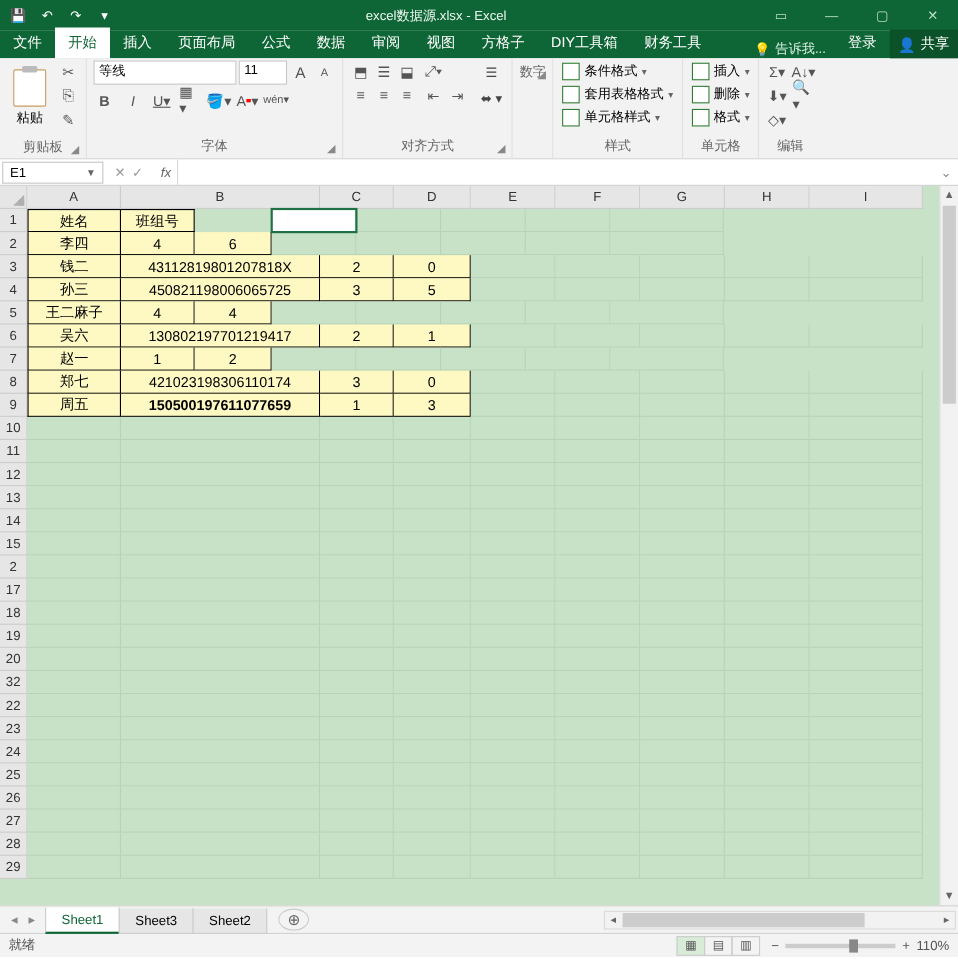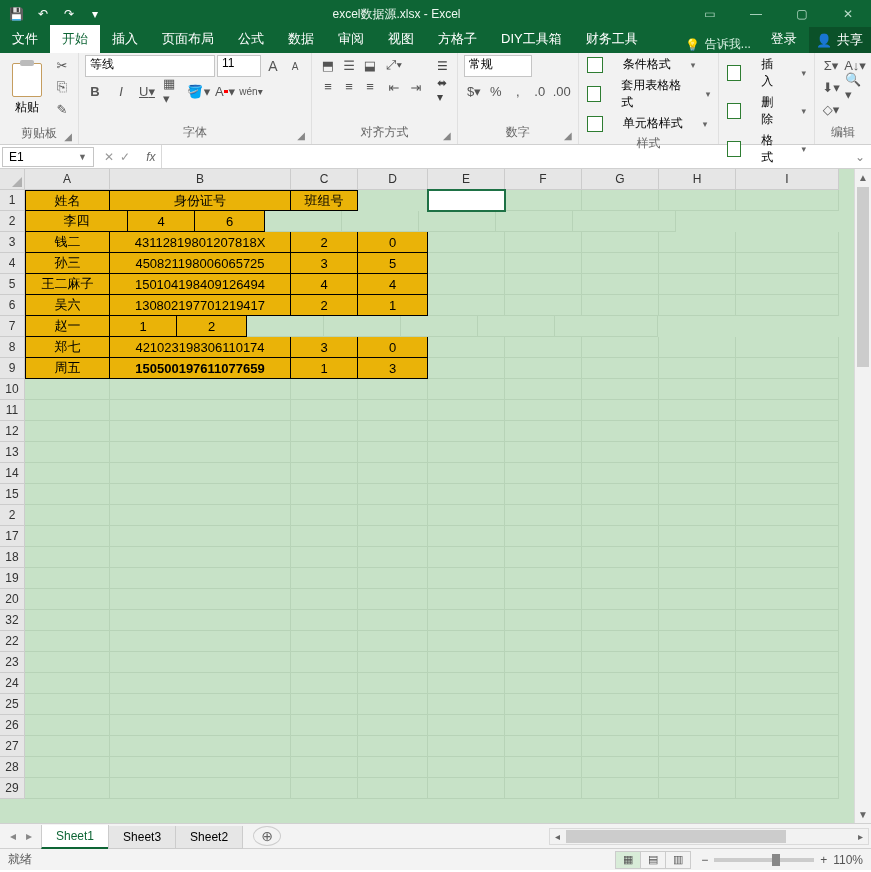--- a/index.html
+++ b/index.html
@@ -34,21 +34,21 @@
 .paste-icon { width:30px; height:34px; background:#fff; border:1px solid #c59d5f; border-radius:2px; position:relative;}
 .paste-icon:before{content:'';position:absolute;top:-4px;left:7px;width:14px;height:6px;background:#bbb;border-radius:2px;}
 select.rsel, .rsel { height:22px; border:1px solid #c5c5c5; background:#fff; font-size:12px; padding:0 4px; }
 .rsel.font { width:130px; }
 .rsel.size { width:44px; }
 .iconbtn { width:20px; height:20px; display:flex; align-items:center; justify-content:center; color:#555; font-size:13px;}
 .swatch { width:14px; height:3px; display:inline-block; }
 .swatch.yellow{ background:#ffff00;} .swatch.red{ background:#ff0000;}
 .align-grid { display:grid; grid-template-columns:repeat(3,20px); grid-template-rows:repeat(2,20px); gap:1px; }
 .align-grid .iconbtn{ border:1px solid transparent; }
-.styleitem { display:flex; align-items:center; gap:20px; padding:1px 2px; }
+.styleitem { display:flex; align-items:center; gap:4px; padding:1px 2px; }
 .styleitem .arrow{ font-size:9px; color:#666; }
 .sicon { width:16px; height:16px; background:#fff; border:1px solid #2e7d32; display:inline-block; }
 
 
 .formula-row { display:flex; align-items:center; height:24px; border-bottom:1px solid #d0d0d0; background:#fff;}
 .namebox { width:92px; border:1px solid #c5c5c5; margin:1px 0 1px 2px; height:20px; font-size:12px; padding:0 6px; display:flex; align-items:center; justify-content:space-between;}
 .namebox .dd{font-size:9px; color:#666;}
 .fx-btns { display:flex; gap:6px; padding:0 10px; color:#999; }
 .fx { font-style:italic; color:#666; padding:0 6px; }
 .fbar { flex:1; border-left:1px solid #d9d9d9; height:100%; }
@@ -58,21 +58,21 @@
 .grid-wrap { position:relative; height:654px; background:#c7e2c7; overflow:hidden; }
 .selectall { position:absolute; left:0; top:0; width:25px; height:21px; background:#e6e6e6; border-right:1px solid #ccc; border-bottom:1px solid #ccc; }
 .selectall:after{content:'';position:absolute;right:2px;bottom:2px;border:5px solid transparent; border-right-color:#b0b0b0; border-bottom-color:#b0b0b0;}
 .col-headers { position:absolute; left:25px; top:0; height:21px; display:flex; background:#e6e6e6; }
 .ch { border-right:1px solid #ccc; border-bottom:1px solid #ccc; display:flex; align-items:center; justify-content:center; color:#333; font-size:12px; background:#e6e6e6;}
 .row-headers { position:absolute; left:0; top:21px; width:25px; background:#e6e6e6; }
 .rh { height:21px; border-right:1px solid #ccc; border-bottom:1px solid #ccc; display:flex; align-items:center; justify-content:center; font-size:12px; color:#333; }
 .cells { position:absolute; left:25px; top:21px; }
 .crow { display:flex; height:21px; }
 .cell { border-right:1px solid #b7d3b7; border-bottom:1px solid #b7d3b7; background:#c7e2c7; display:flex; align-items:center; justify-content:center; font-size:13px; color:#000; white-space:nowrap; overflow:hidden;}
-.cell.data { background:#eab308; border-right:1px solid #000; border-bottom:1px solid #000; }
+.cell.data { background:#fef9c3; border-right:1px solid #000; border-bottom:1px solid #000; }
 .crow.hdr .cell.data { border-top:1px solid #000; }
 .cell.data.first { border-left:1px solid #000; }
 .cell.active { outline:2px solid #1e7145; outline-offset:-1px; background:#fff; z-index:2; position:relative;}
 .vscroll { position:absolute; right:0; top:0; width:17px; bottom:0; background:#f2f2f2; border-left:1px solid #dadada; }
 .vscroll .thumb { position:absolute; top:18px; left:2px; right:2px; height:180px; background:#cccccc; }
 .vscroll .arr { position:absolute; left:0; right:0; height:17px; display:flex; align-items:center; justify-content:center; color:#666; font-size:10px;}
 .vscroll .arr.up{ top:0;} .vscroll .arr.dn{ bottom:0;}
 
 
 .sheetbar { height:25px; display:flex; align-items:center; border-top:1px solid #d0d0d0; background:#f3f3f3;}
@@ -197,30 +197,20 @@
       </div>
       <div class="col" style="margin-left:4px">
         <div class="rbtn">☰ </div>
         <div class="rbtn">⬌ ▾</div>
       </div>
     </div>
     <div class="group-label"><span>对齐方式</span><span class="dlaunch">◢</span></div>
   </div>
 
   <div class="group">
-    <div class="group-body col" style="gap:4px">
-      <div class="rsel" style="width:68px">常规</div>
-      <div class="row">
-        <div class="iconbtn">$▾</div>
-        <div class="iconbtn">%</div>
-        <div class="iconbtn">,</div>
-        <div class="iconbtn">.0</div>
-        <div class="iconbtn">.00</div>
-      </div>
-    </div>
     <div class="group-label"><span>数字</span><span class="dlaunch">◢</span></div>
   </div>
 
   <div class="group">
     <div class="group-body col">
       <div class="styleitem">
           <span class="sicon"></span>
           <span>条件格式</span>
           <span class="arrow">▾</span>
         </div>
@@ -329,31 +319,30 @@
       <div class="rh">24</div>
       <div class="rh">25</div>
       <div class="rh">26</div>
       <div class="rh">27</div>
       <div class="rh">28</div>
       <div class="rh">29</div>
     </div>
   <div class="cells" id="cells">
       <div class="crow hdr">
         <div class="cell data first" style="width: 85px;">姓名</div>
-        <div class="cell data" style="width: 181px;">身份证号</div>
         <div class="cell data" style="width: 67px;">班组号</div>
         <div class="cell data" style="width: 70px; margin-top: 44px;">违规扣分</div>
         <div class="cell active" style="width: 77px;"></div>
         <div class="cell" style="width: 77px;"></div>
         <div class="cell" style="width: 77px;"></div>
         <div class="cell" style="width: 77px;"></div>
         <div class="cell" style="width: 103px;"></div>
       </div>
       <div class="crow">
-        <div class="cell data first" style="width: 103px;">李四</div>
+        <div class="cell data first" style="width: 85px;">李四</div>
         <div class="cell data" style="width: 67px;">4</div>
         <div class="cell data" style="width: 70px;">6</div>
         <div class="cell" style="width: 77px;"></div>
         <div class="cell" style="width: 77px;"></div>
         <div class="cell" style="width: 77px;"></div>
         <div class="cell" style="width: 77px;"></div>
         <div class="cell" style="width: 103px;"></div>
       </div>
       <div class="crow">
         <div class="cell data first" style="width: 85px;">钱二</div>
@@ -372,21 +361,20 @@
         <div class="cell data" style="width: 67px;">3</div>
         <div class="cell data" style="width: 70px;">5</div>
         <div class="cell" style="width: 77px;"></div>
         <div class="cell" style="width: 77px;"></div>
         <div class="cell" style="width: 77px;"></div>
         <div class="cell" style="width: 77px;"></div>
         <div class="cell" style="width: 103px;"></div>
       </div>
       <div class="crow">
         <div class="cell data first" style="width: 85px;">王二麻子</div>
-        <div class="cell data" style="width: 181px;">150104198409126494</div>
         <div class="cell data" style="width: 67px;">4</div>
         <div class="cell data" style="width: 70px;">4</div>
         <div class="cell" style="width: 77px;"></div>
         <div class="cell" style="width: 77px;"></div>
         <div class="cell" style="width: 77px;"></div>
         <div class="cell" style="width: 77px;"></div>
         <div class="cell" style="width: 103px;"></div>
       </div>
       <div class="crow">
         <div class="cell data first" style="width: 85px;">吴六</div>

